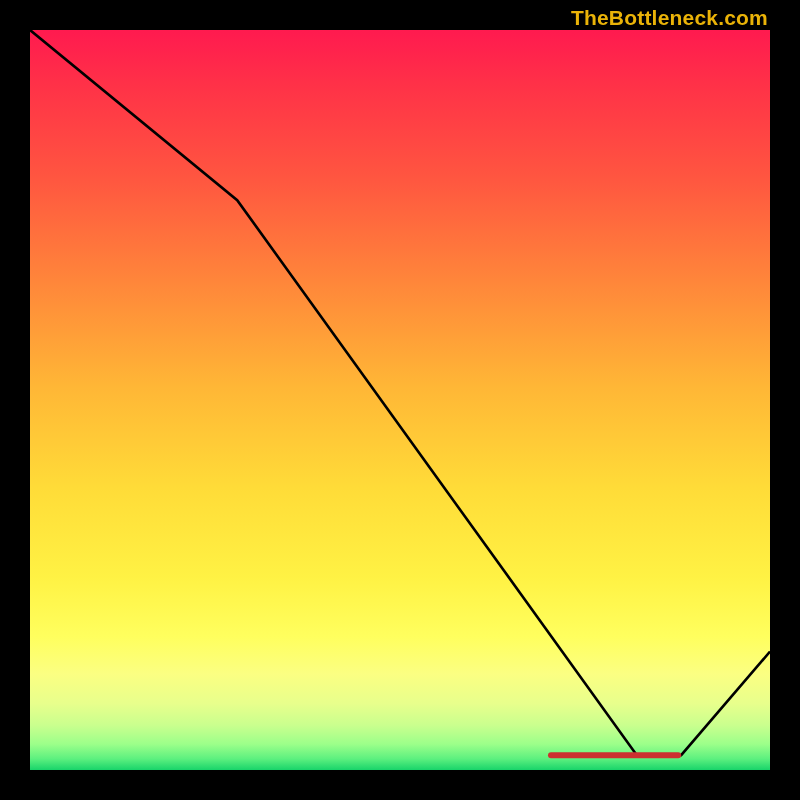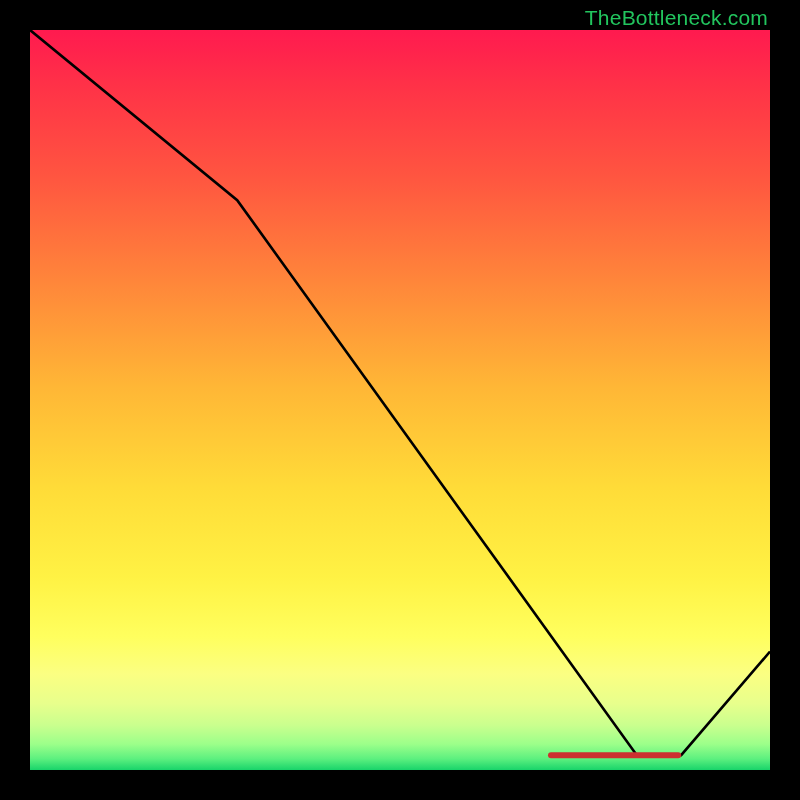--- a/index.html
+++ b/index.html
@@ -49,23 +49,23 @@
   .svg-overlay {
     position: absolute;
     left: 0; top: 0;
     width: 740px;
     height: 740px;
   }
   .watermark {
     position: absolute;
     top: 6px;
     right: 32px;
-    color: #22c55e;
+    color: #eab308;
     font-size: 21px;
-    font-weight: 400;
+    font-weight: 700;
     letter-spacing: 0.2px;
   }
 </style>
 </head>
 <body>
 
 <div class="stage">
 
   <div class="watermark">TheBottleneck.com</div>
 

